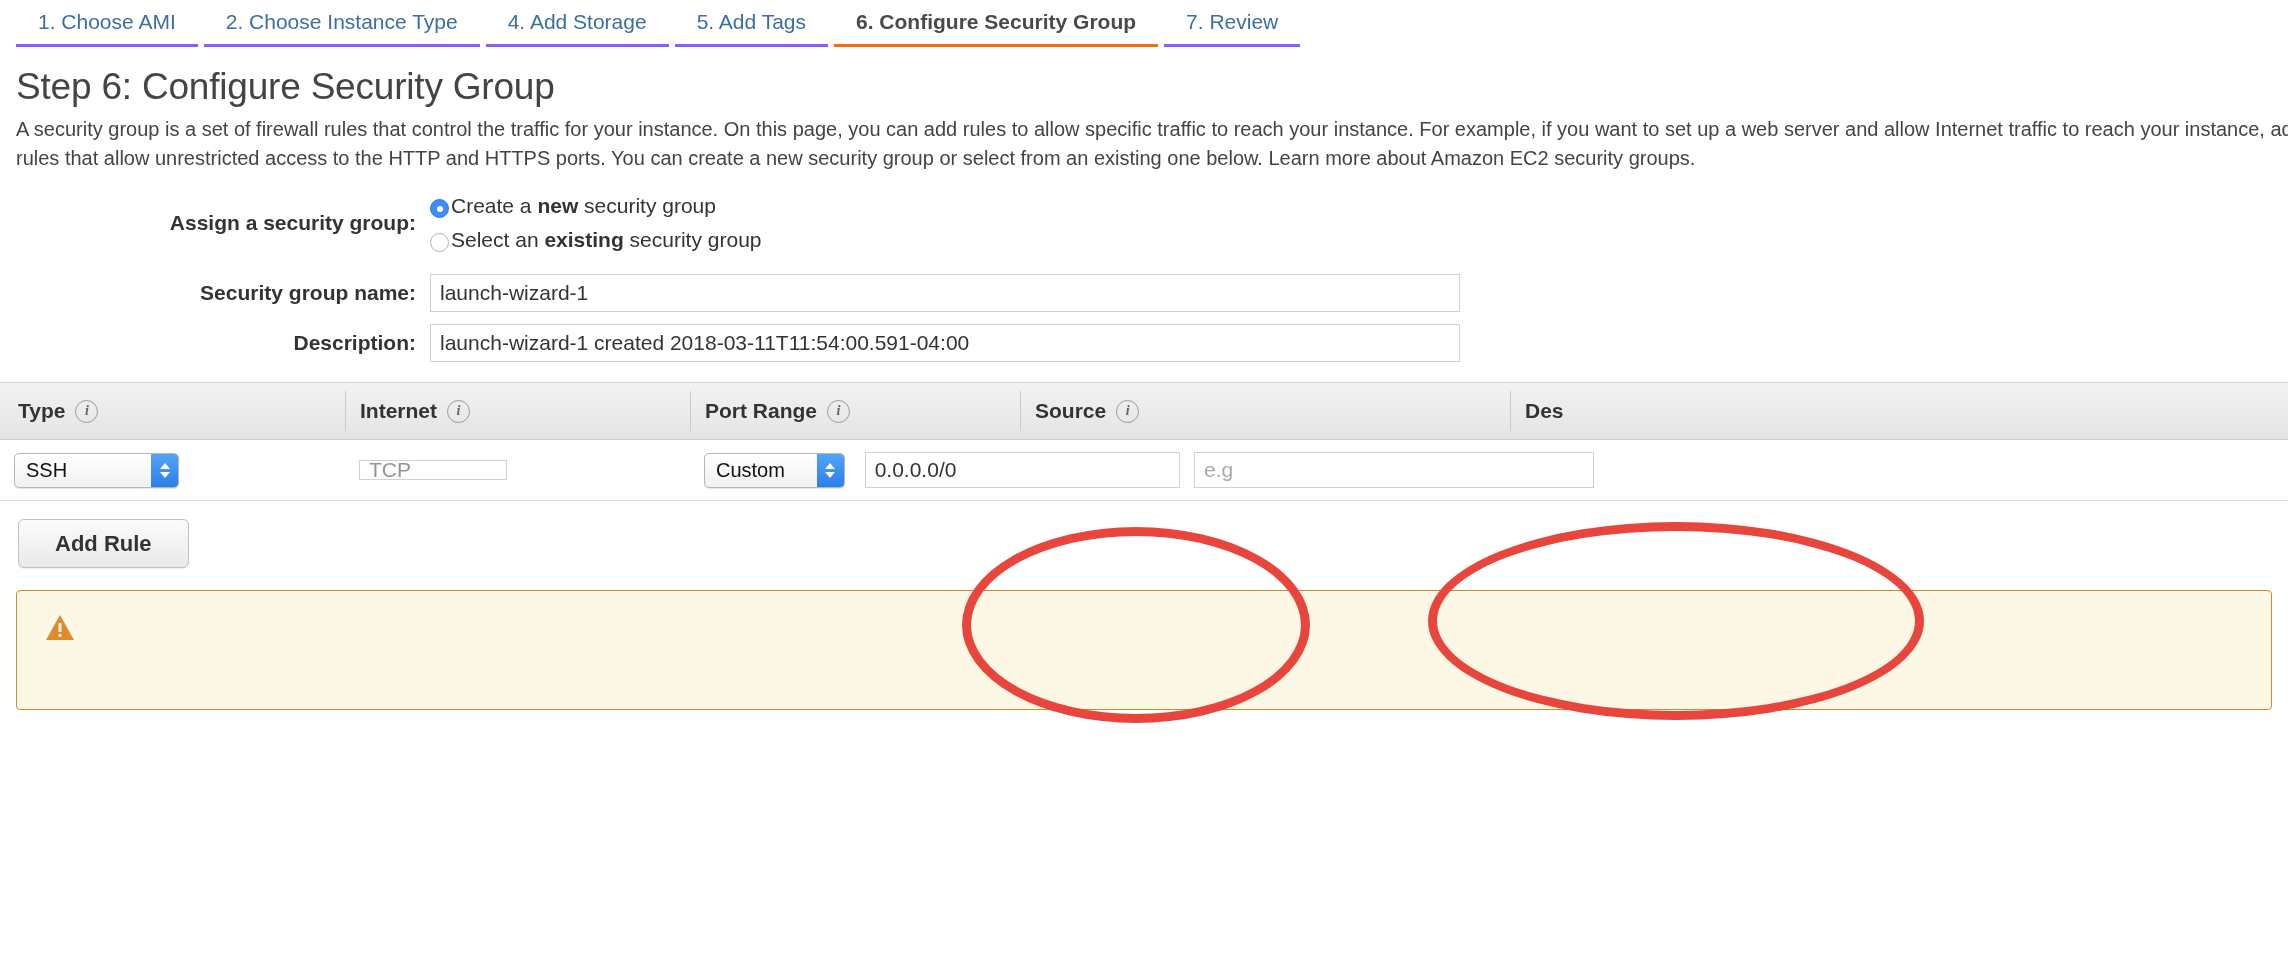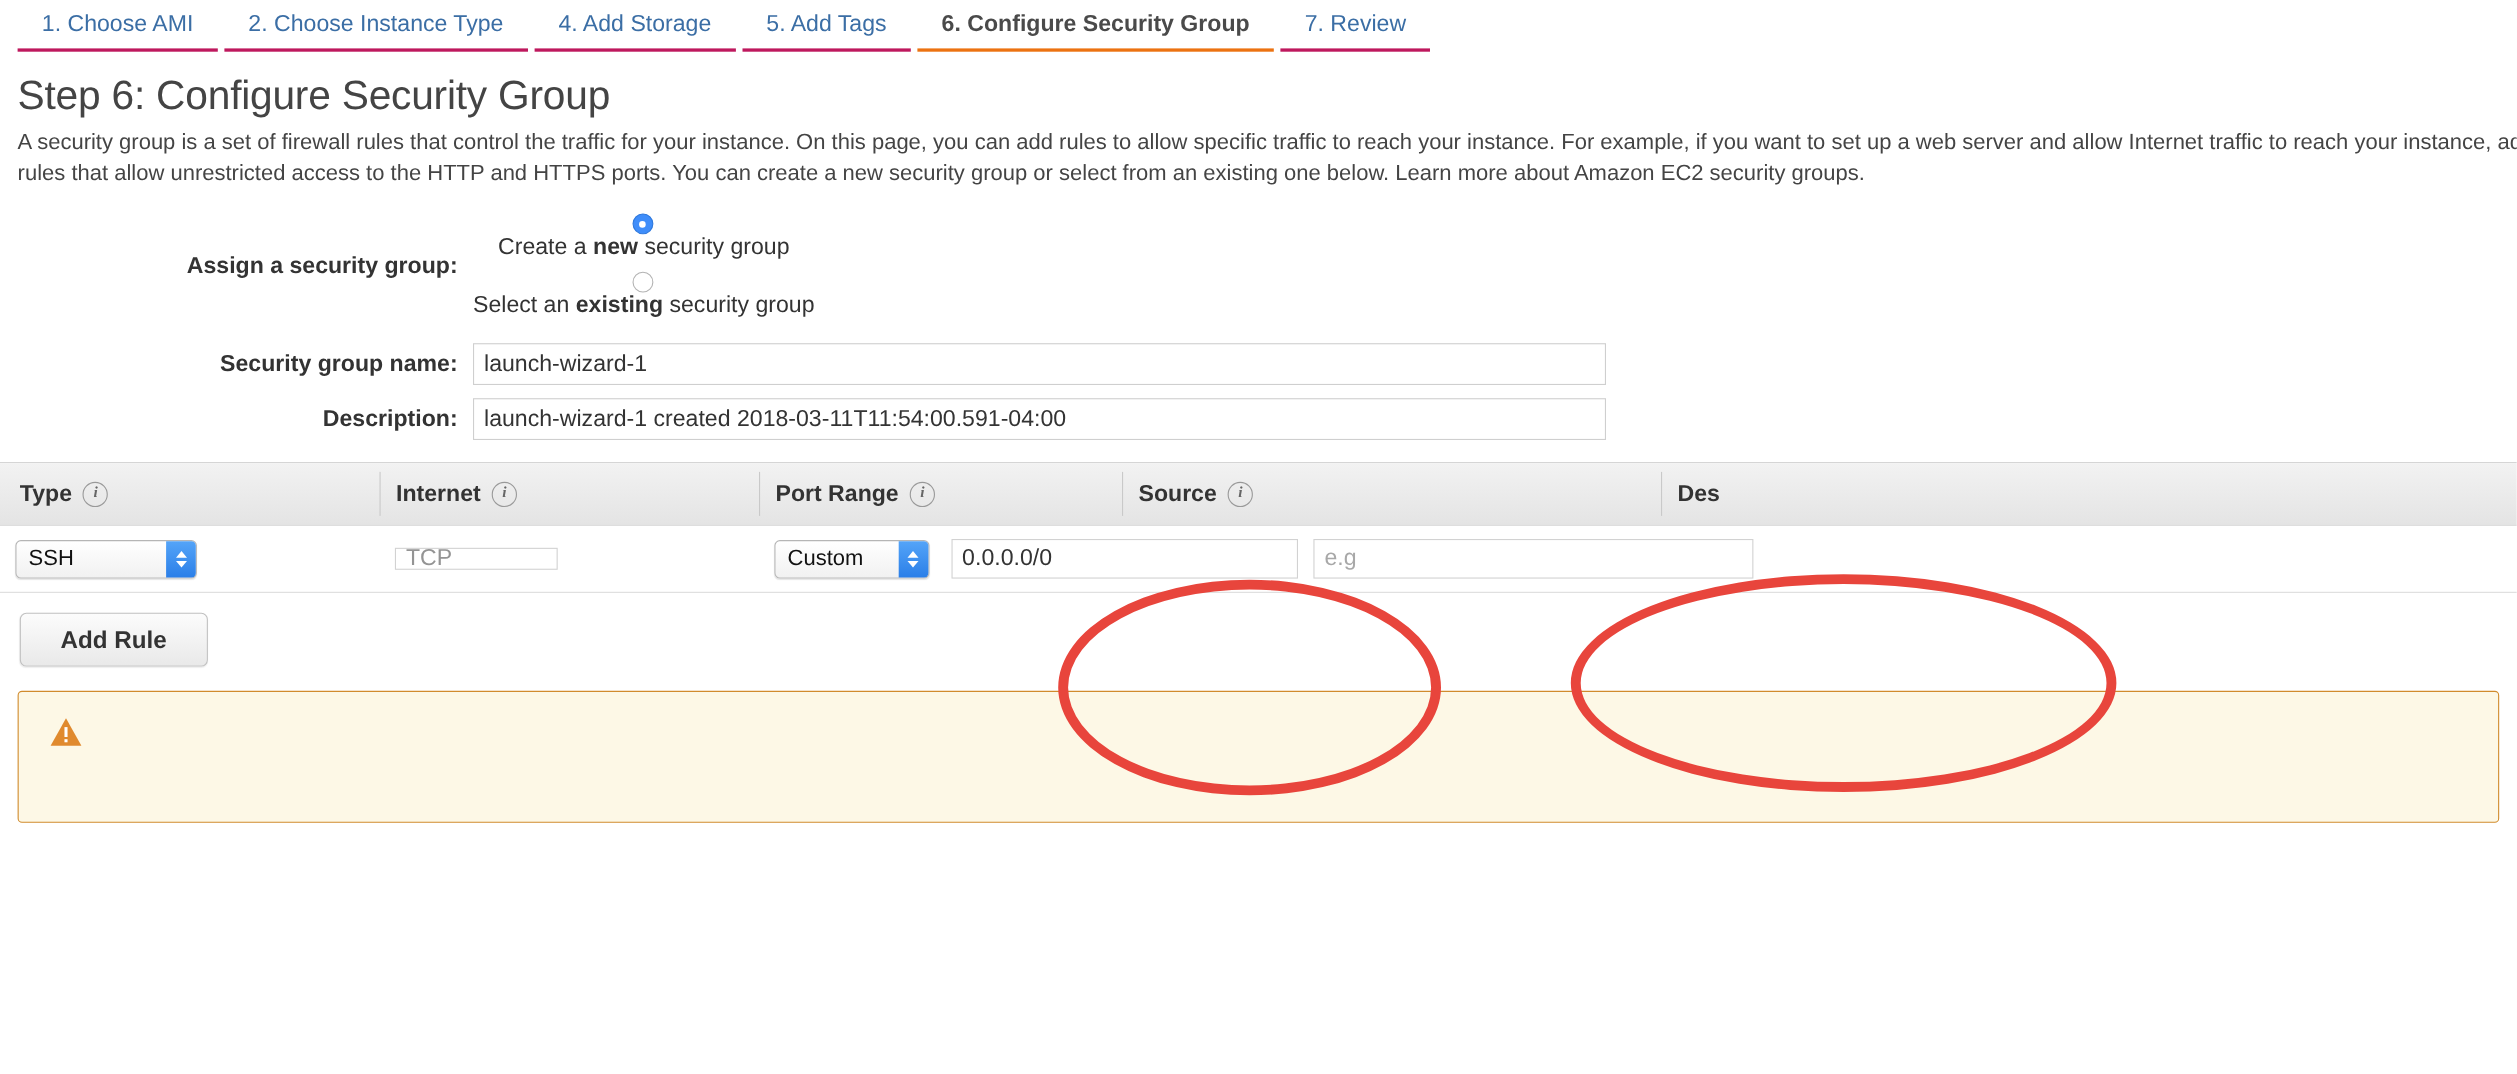--- a/index.html
+++ b/index.html
@@ -22,21 +22,21 @@
     display: flex;
     align-items: flex-end;
     height: 47px;
     padding-left: 16px;
     box-sizing: border-box;
   }
   .wizard-tab {
     font-size: 21px;
     color: #3b6ea5;
     padding: 6px 22px 11px 22px;
-    border-bottom: 3px solid #be185d;
+    border-bottom: 3px solid #8b5cf6;
     white-space: nowrap;
     cursor: pointer;
     line-height: 1.1;
     margin-right: 6px;
   }
   .wizard-tab.active {
     color: #4a4a4a;
     font-weight: bold;
     border-bottom: 3px solid #ec7211;
   }
@@ -71,24 +71,23 @@
     width: 430px;
     text-align: right;
     font-size: 21px;
     font-weight: bold;
     color: #333333;
     padding-right: 14px;
     box-sizing: border-box;
   }
   .radio-line {
     display: flex;
-    align-items: center;
-    font-size: 21px;
-    color: #333333;
-    flex-direction: column;
+    align-items: flex-end;
+    font-size: 21px;
+    color: #333333;
   }
   .radio-line + .radio-line {
     margin-top: 10px;
   }
   .radio-mark {
     width: 19px;
     height: 19px;
     border-radius: 50%;
     border: 1px solid #b3b3b3;
     background: #ffffff;

